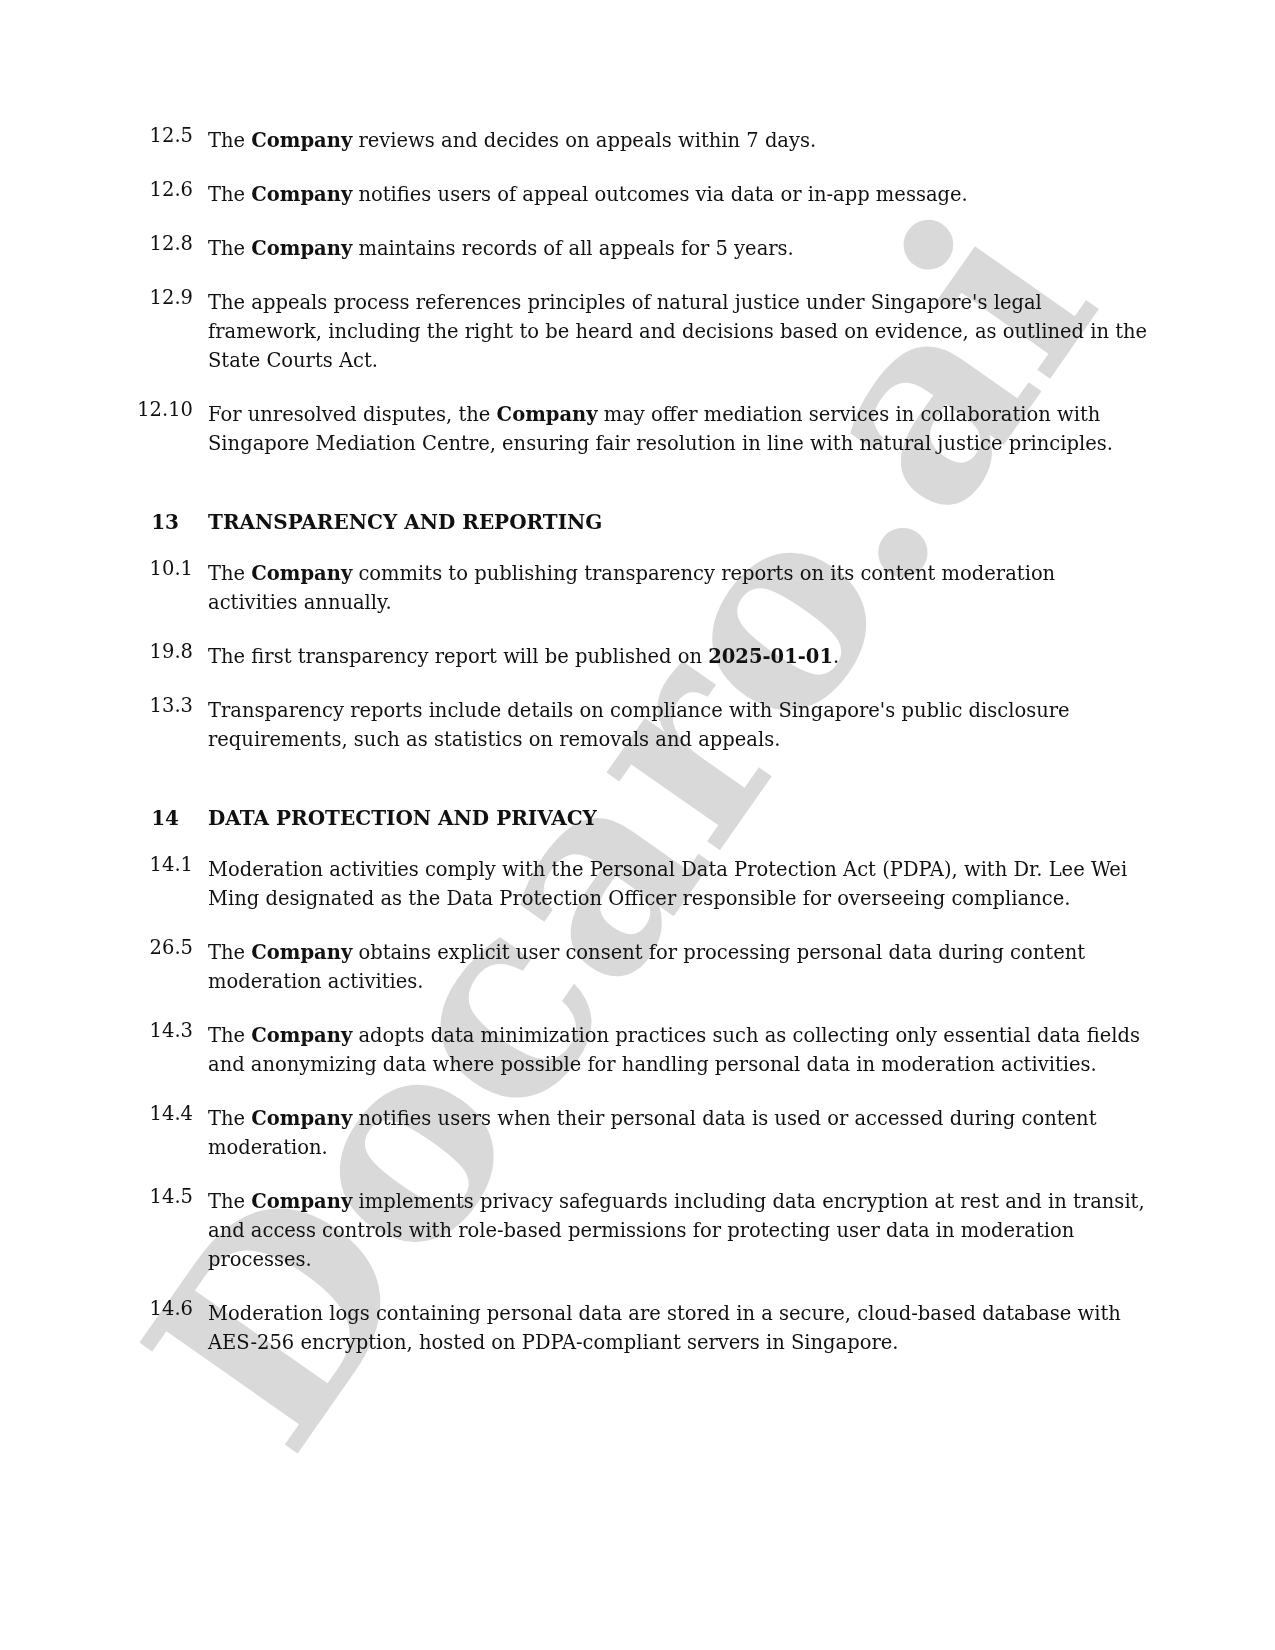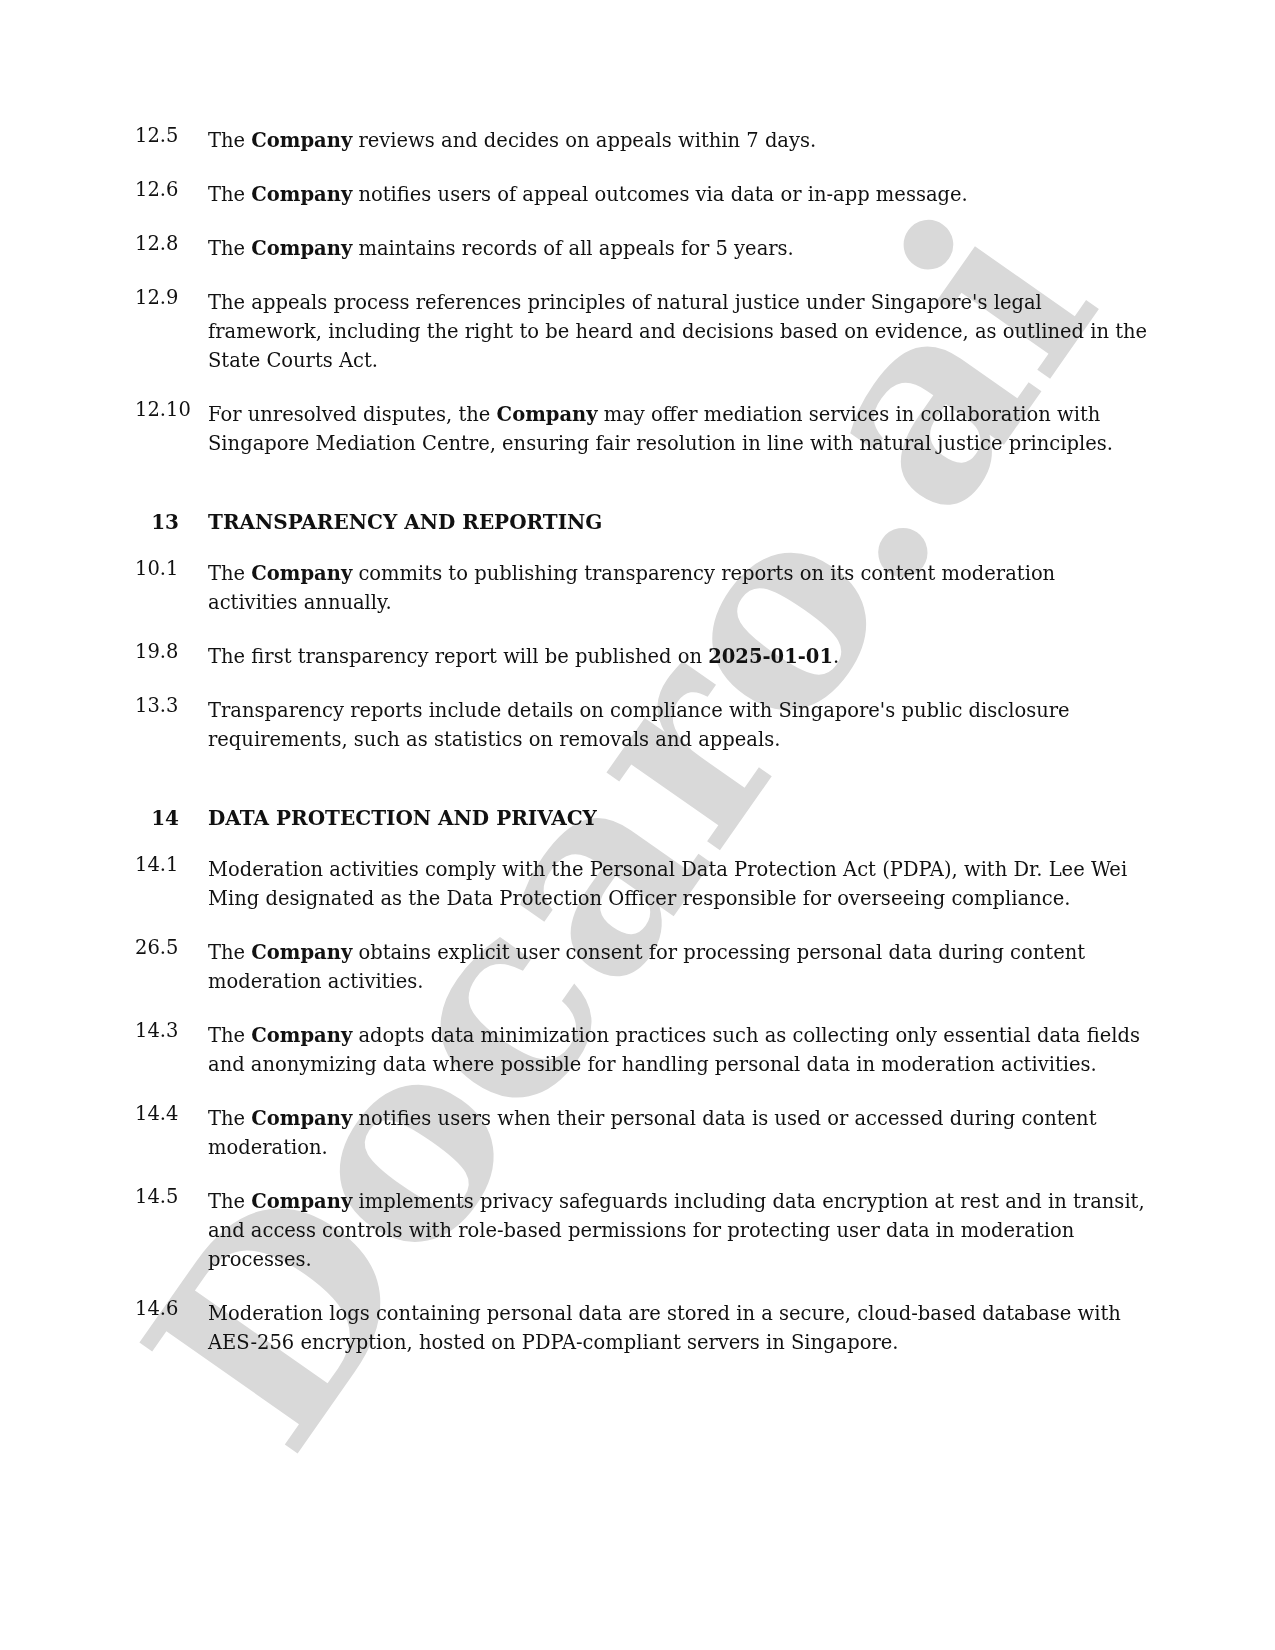--- a/index.html
+++ b/index.html
@@ -34,20 +34,21 @@
     padding: 121px 40px 0 135px;
   }
   .clause {
     display: flex;
     align-items: flex-start;
     margin: 0 0 20px 0;
   }
   .clause-num {
     flex: 0 0 58px;
     width: 58px;
+    text-align: right;
   }
   .clause-body {
     margin: 5px 0 0 15px;
     flex: 1;
     white-space: pre-line;
     max-width: 1030px;
   }
   .b { font-weight: bold; }
   .section-heading {
     margin: 50px 0 17px 0;

